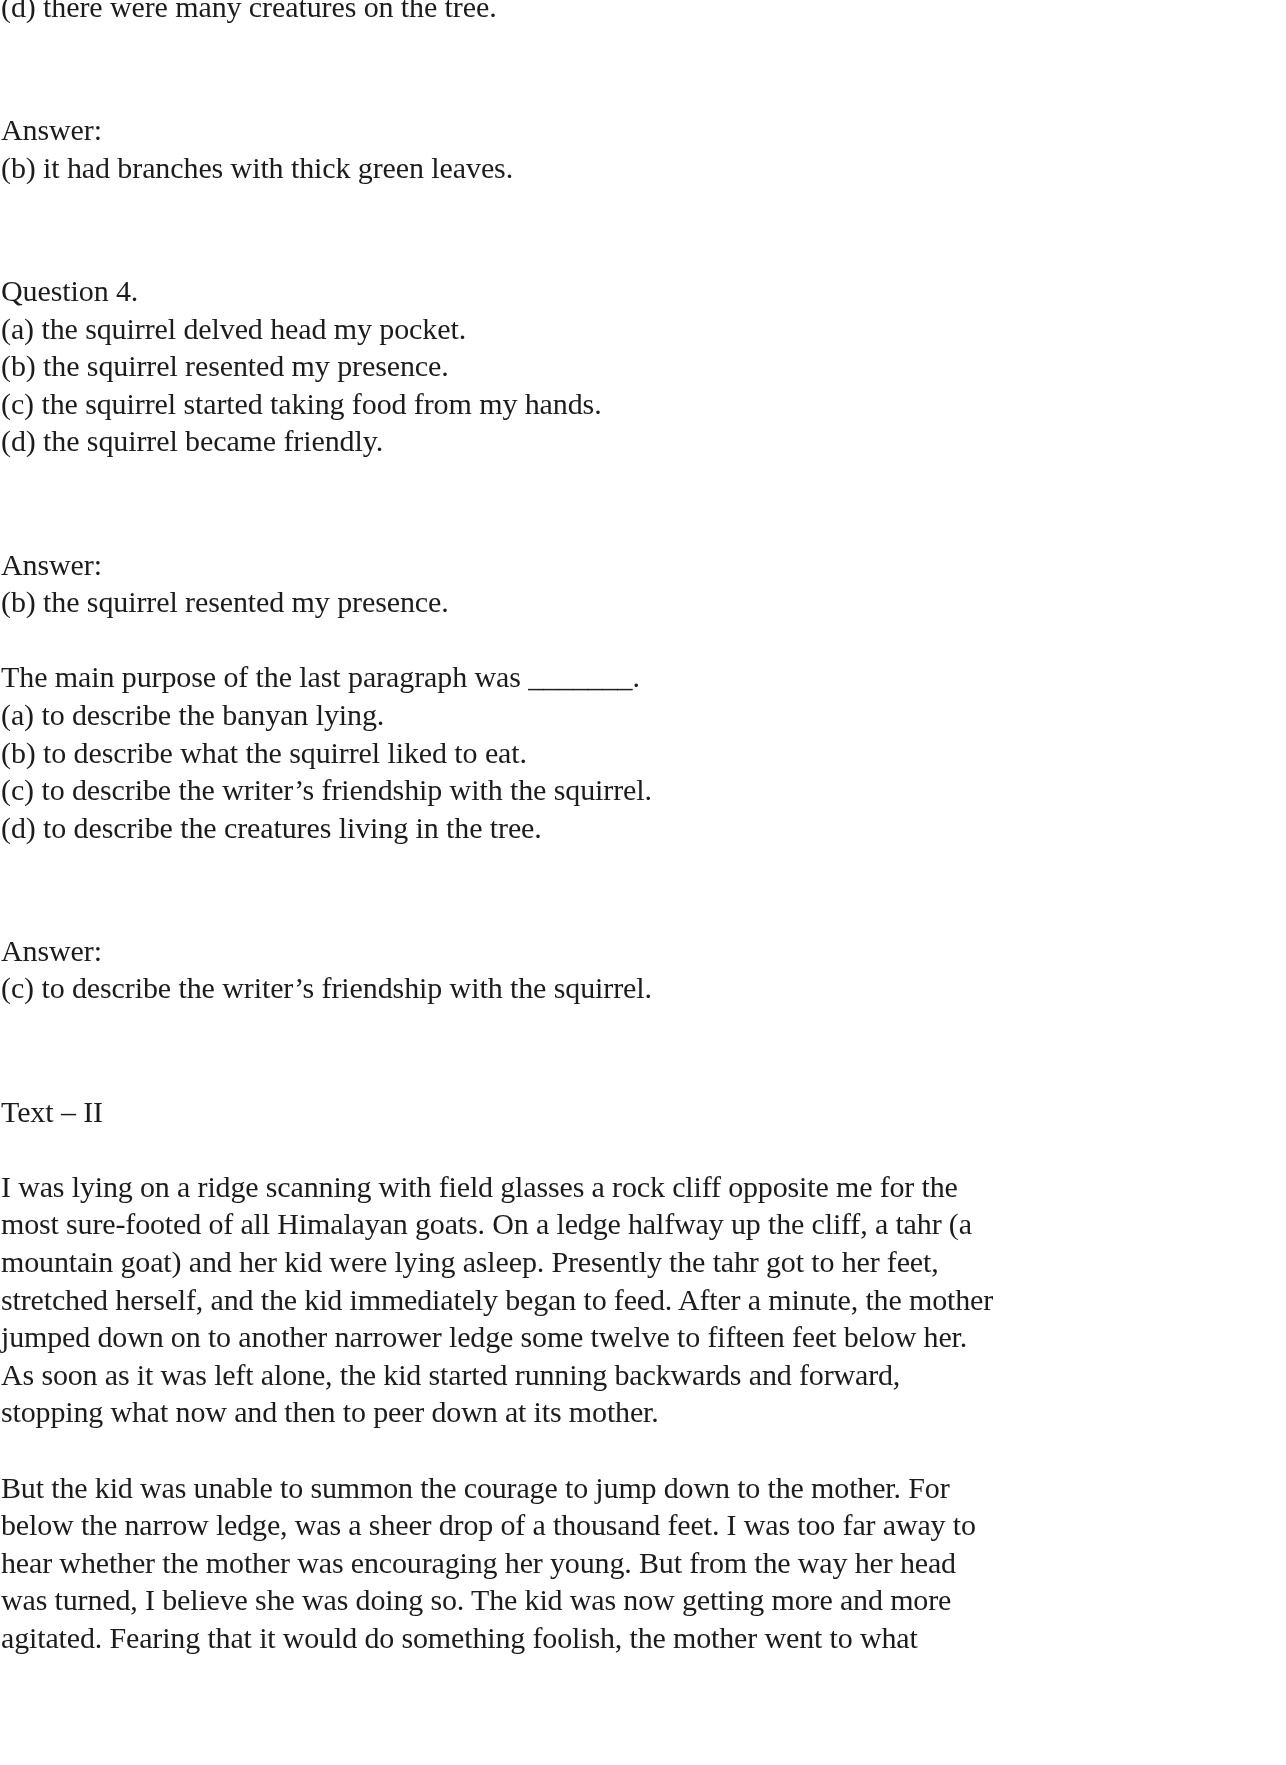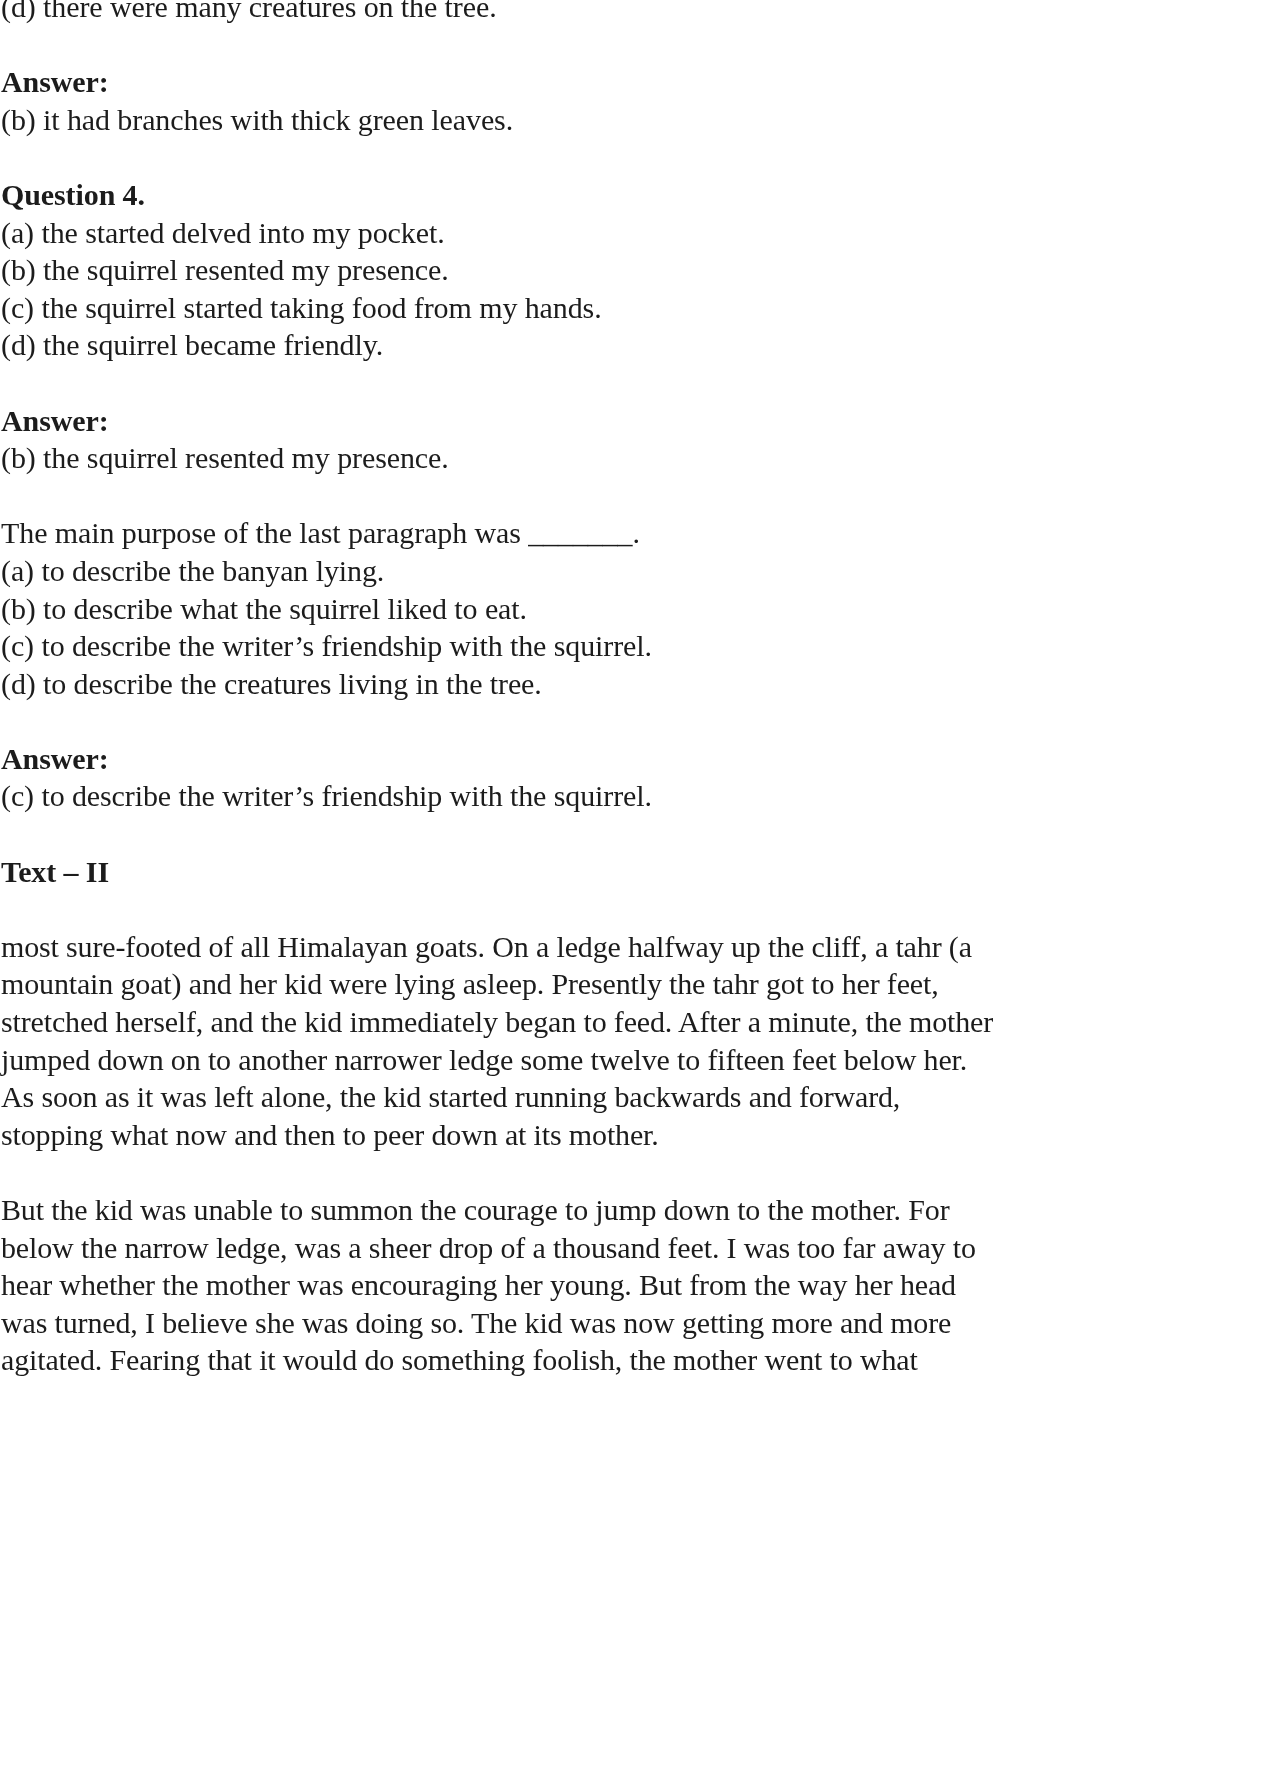--- a/index.html
+++ b/index.html
@@ -21,21 +21,22 @@
       top: -12px;
       width: 1285px;
     }
     .line {
       font-size: 30px;
       line-height: 37.6px;
       white-space: nowrap;
       letter-spacing: -0.1px;
     }
     .bold {
-      font-weight: bold;
+      font-weight: normal;
+      margin-top: 48px;
     }
     .gap {
       height: 37.6px;
     }
     .para-line {
       font-size: 30px;
       line-height: 37.6px;
       white-space: nowrap;
       letter-spacing: -0.15px;
     }
@@ -49,21 +50,21 @@
     <div class="line">(d) there were many creatures on the tree.</div>
     <div class="gap"></div>
     <div class="line bold">Answer:</div>
     <div class="line">(b) it had branches with thick green leaves.</div>
   </div>
 
   <div class="gap"></div>
 
   <div>
     <div class="line bold">Question 4.</div>
-    <div class="line">(a) the started delved into my pocket.</div>
+    <div class="line">(a) the squirrel delved head my pocket.</div>
     <div class="line">(b) the squirrel resented my presence.</div>
     <div class="line">(c) the squirrel started taking food from my hands.</div>
     <div class="line">(d) the squirrel became friendly.</div>
     <div class="gap"></div>
     <div class="line bold">Answer:</div>
     <div class="line">(b) the squirrel resented my presence.</div>
   </div>
 
   <div class="gap"></div>
 
@@ -78,20 +79,21 @@
     <div class="line">(c) to describe the writer’s friendship with the squirrel.</div>
   </div>
 
   <div class="gap"></div>
 
   <div>
     <div class="line bold">Text – II</div>
     <div class="gap"></div>
 
     <div>
+      <div class="para-line">I was lying on a ridge scanning with field glasses a rock cliff opposite me for the</div>
       <div class="para-line">most sure-footed of all Himalayan goats. On a ledge halfway up the cliff, a tahr (a</div>
       <div class="para-line">mountain goat) and her kid were lying asleep. Presently the tahr got to her feet,</div>
       <div class="para-line">stretched herself, and the kid immediately began to feed. After a minute, the mother</div>
       <div class="para-line">jumped down on to another narrower ledge some twelve to fifteen feet below her.</div>
       <div class="para-line">As soon as it was left alone, the kid started running backwards and forward,</div>
       <div class="para-line">stopping what now and then to peer down at its mother.</div>
     </div>
 
     <div class="gap"></div>
 

